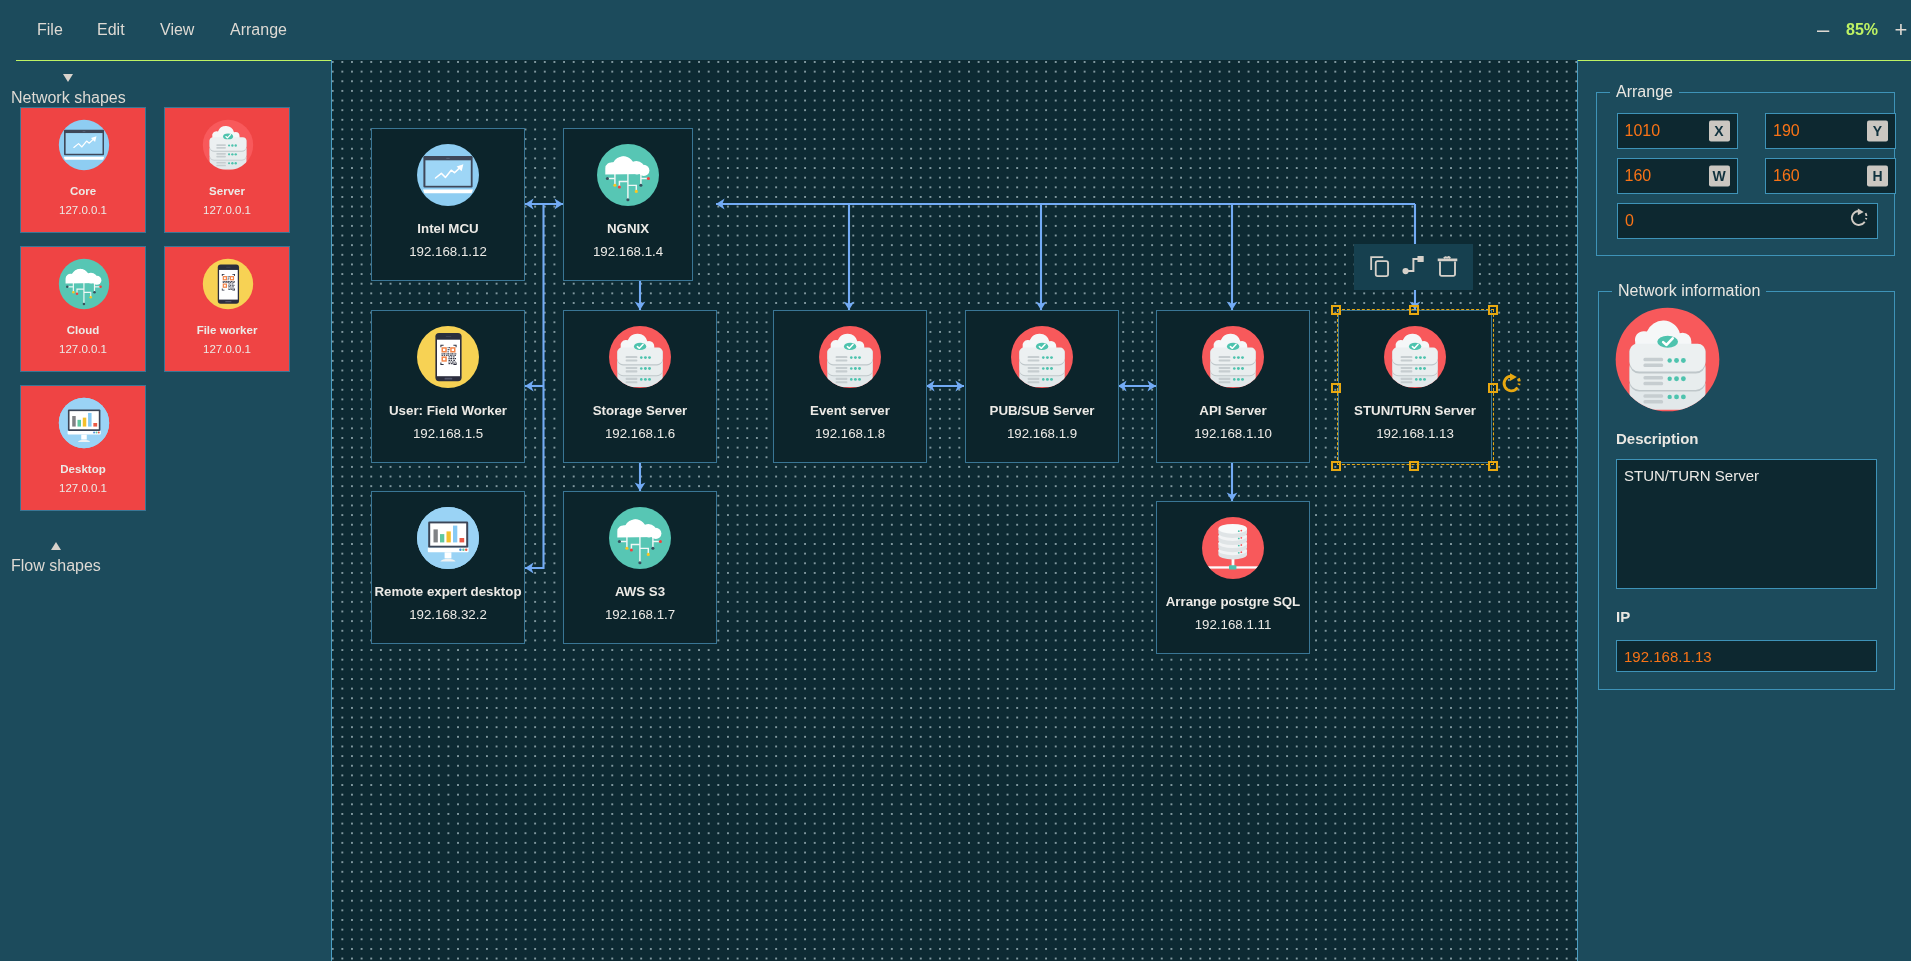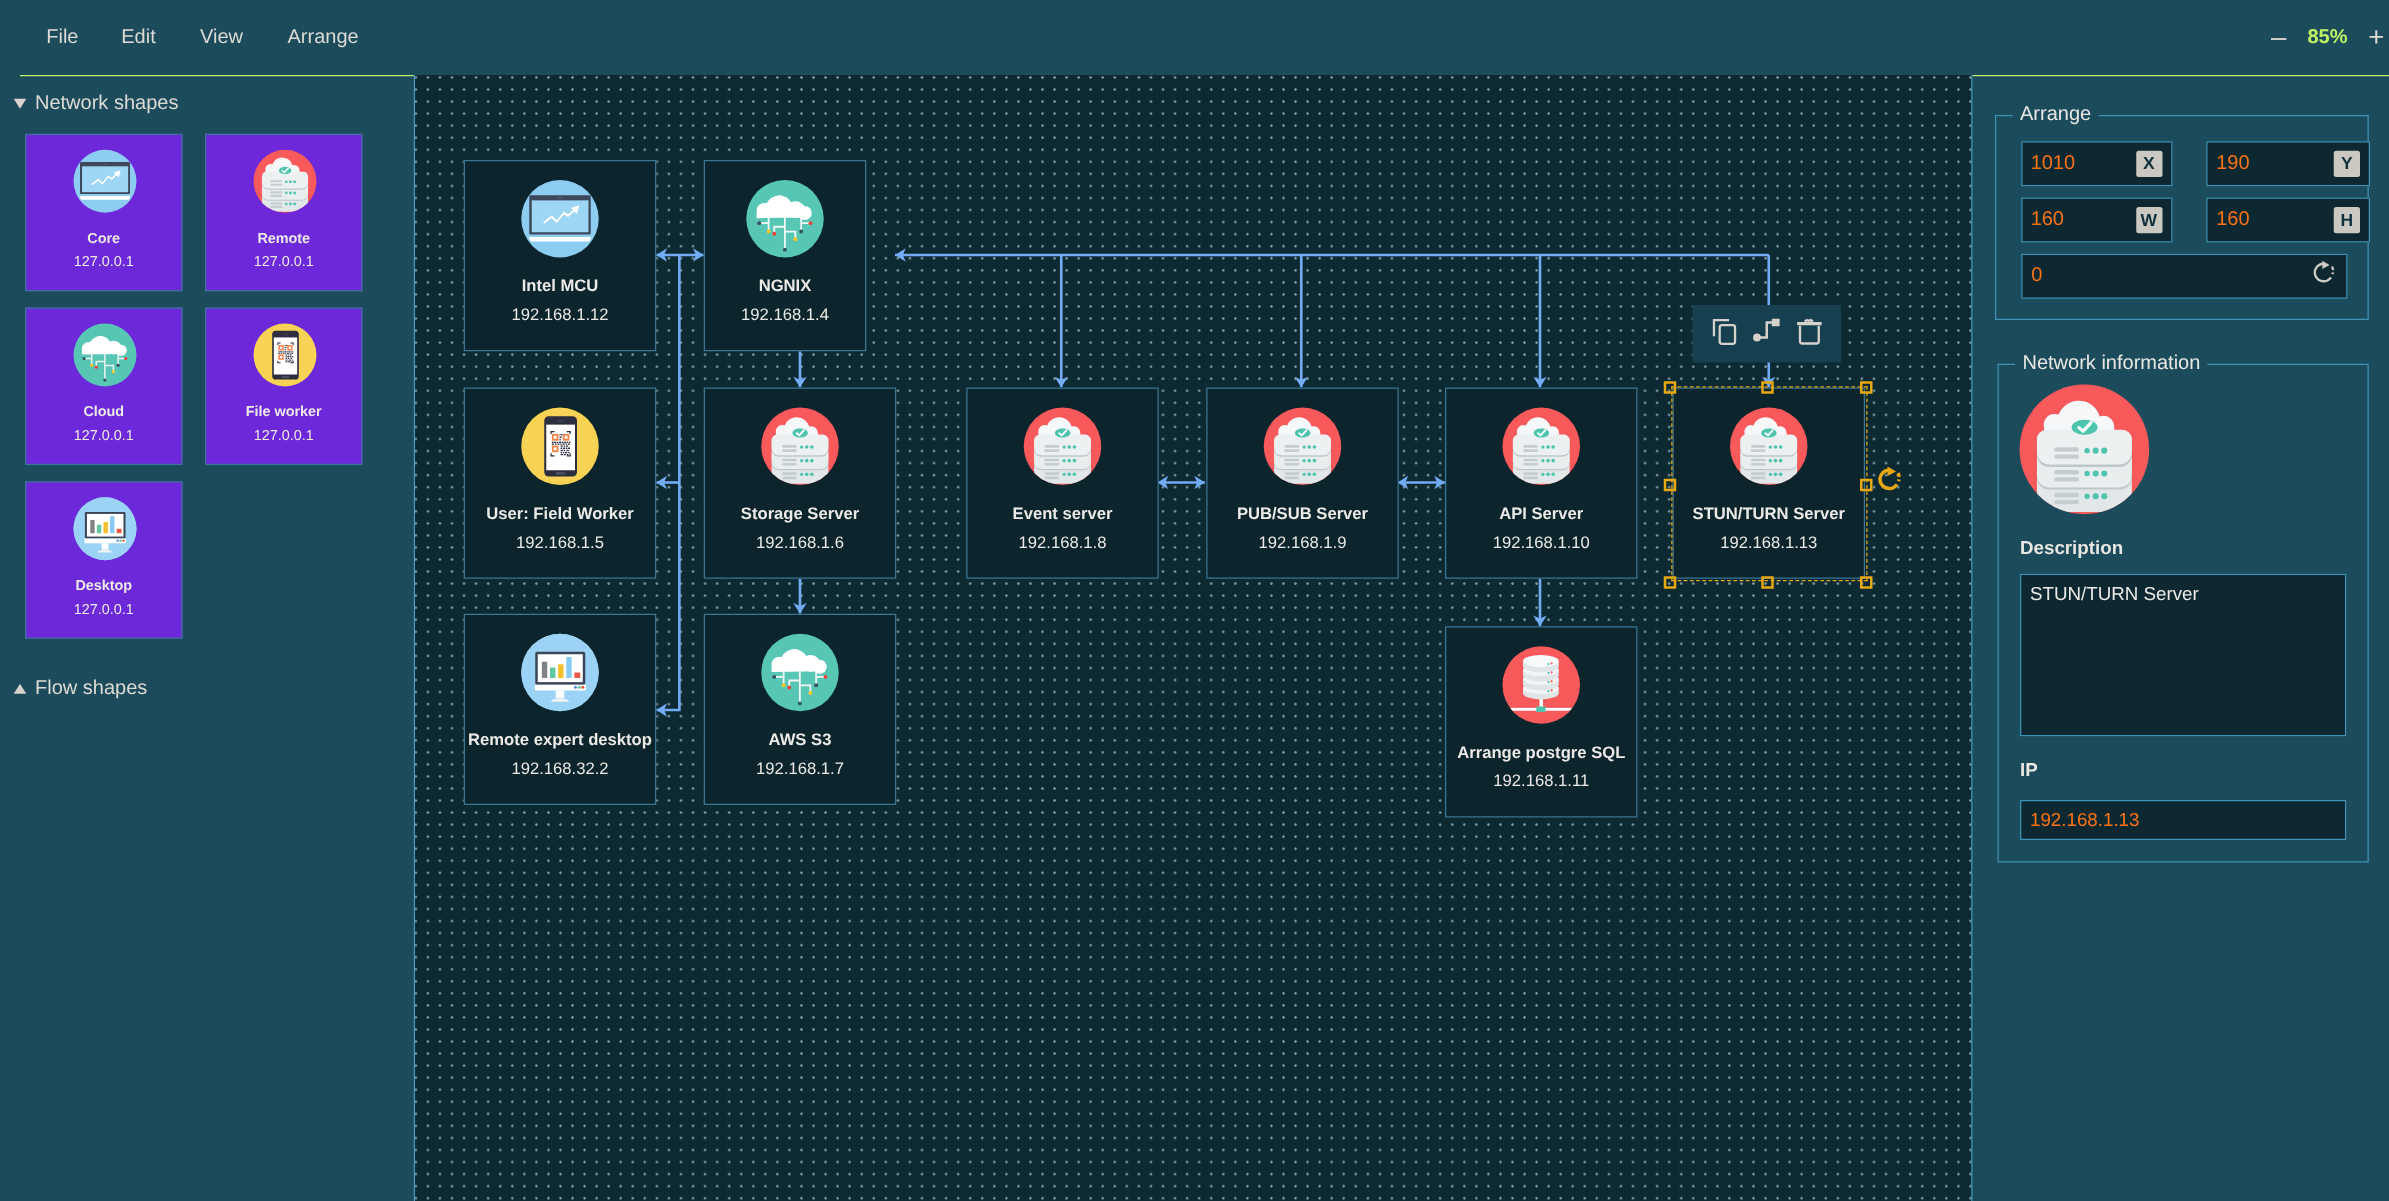--- a/index.html
+++ b/index.html
@@ -17,26 +17,26 @@
   .menubar{position:absolute;left:16px;top:0;width:1904px;height:61px;
     border-bottom:1px solid #bef264;box-sizing:border-box;}
   .menu-item{position:absolute;top:0;height:59px;line-height:59px;
     font-size:16px;color:#dedad4;cursor:default;}
   .zoomctl{position:absolute;top:0;height:59px;display:flex;align-items:center;}
   .zoom-btn{font-size:22px;color:#ded9d2;width:26px;text-align:center;line-height:1;}
   .zoom-level{font-size:16px;color:#bef264;width:52px;text-align:center;font-weight:bold;}
 
   
   .sidebar{position:absolute;left:0;top:60px;width:331px;height:901px;overflow:hidden;}
-  .sec-head{position:absolute;left:11px;display:flex;align-items:center;gap:7px;}
+  .sec-head{position:absolute;left:11px;display:flex;align-items:center;gap:7px;flex-direction:column;}
   .sec-caret{width:0;height:0;border-left:5.3px solid transparent;border-right:5.3px solid transparent;}
   .caret-down{border-top:8px solid #d8d3cc;}
   .caret-up{border-bottom:8px solid #d8d3cc;}
   .sec-title{font-size:16px;color:#dedad4;}
-  .shape-card{position:absolute;width:126px;height:126px;background:#6d28d9;
+  .shape-card{position:absolute;width:126px;height:126px;background:#ef4444;
     border:1px solid #3a7695;box-sizing:border-box;}
   .shape-ico{position:absolute;left:36.5px;top:10.8px;width:52px;height:52px;}
   .shape-name{position:absolute;left:0;right:0;top:76px;height:14px;line-height:14px;text-align:center;
     font-size:11.5px;font-weight:bold;color:#eceae6;}
   .shape-ip{position:absolute;left:0;right:0;top:95px;height:14px;line-height:14px;text-align:center;
     font-size:11.5px;color:#eceae6;}
 
   
   .canvas{position:absolute;left:331px;top:60px;width:1247px;height:901px;
     background-color:#0d2a33;
@@ -146,21 +146,21 @@
                 <rect x="17.6" y="31" width="11.8" height="2.1" rx=".9"></rect>
                 <rect x="17.6" y="34.4" width="11.8" height="2.1" rx=".9"></rect>
               </g>
   <g fill="#4ec3ae">
                 <circle cx="33.3" cy="32.6" r="1.3"></circle>
                 <circle cx="37.4" cy="32.6" r="1.45"></circle>
                 <circle cx="41.5" cy="32.6" r="1.45"></circle>
               </g>
  </g>
 </svg></span>
-    <div class="shape-name">Remote</div>
+    <div class="shape-name">Server</div>
     <div class="shape-ip">127.0.0.1</div>
   </div>
       <div class="shape-card" style="left:20px;top:186px">
     <span class="shape-ico"><svg viewBox="0 0 64 64" width="100%" height="100%">
  <circle cx="32" cy="32" r="31" fill="#57c6b4"></circle>
  <g stroke="#f0f7f5" stroke-width="1.45" fill="none" stroke-linecap="butt">
   <path d="M18.9 30.5 V42.2"></path>
   <path d="M18.9 35.5 H12.4"></path>
   <path d="M31.9 30.5 V56.7"></path>
   <path d="M31.9 38.4 H23.4 V44"></path>

